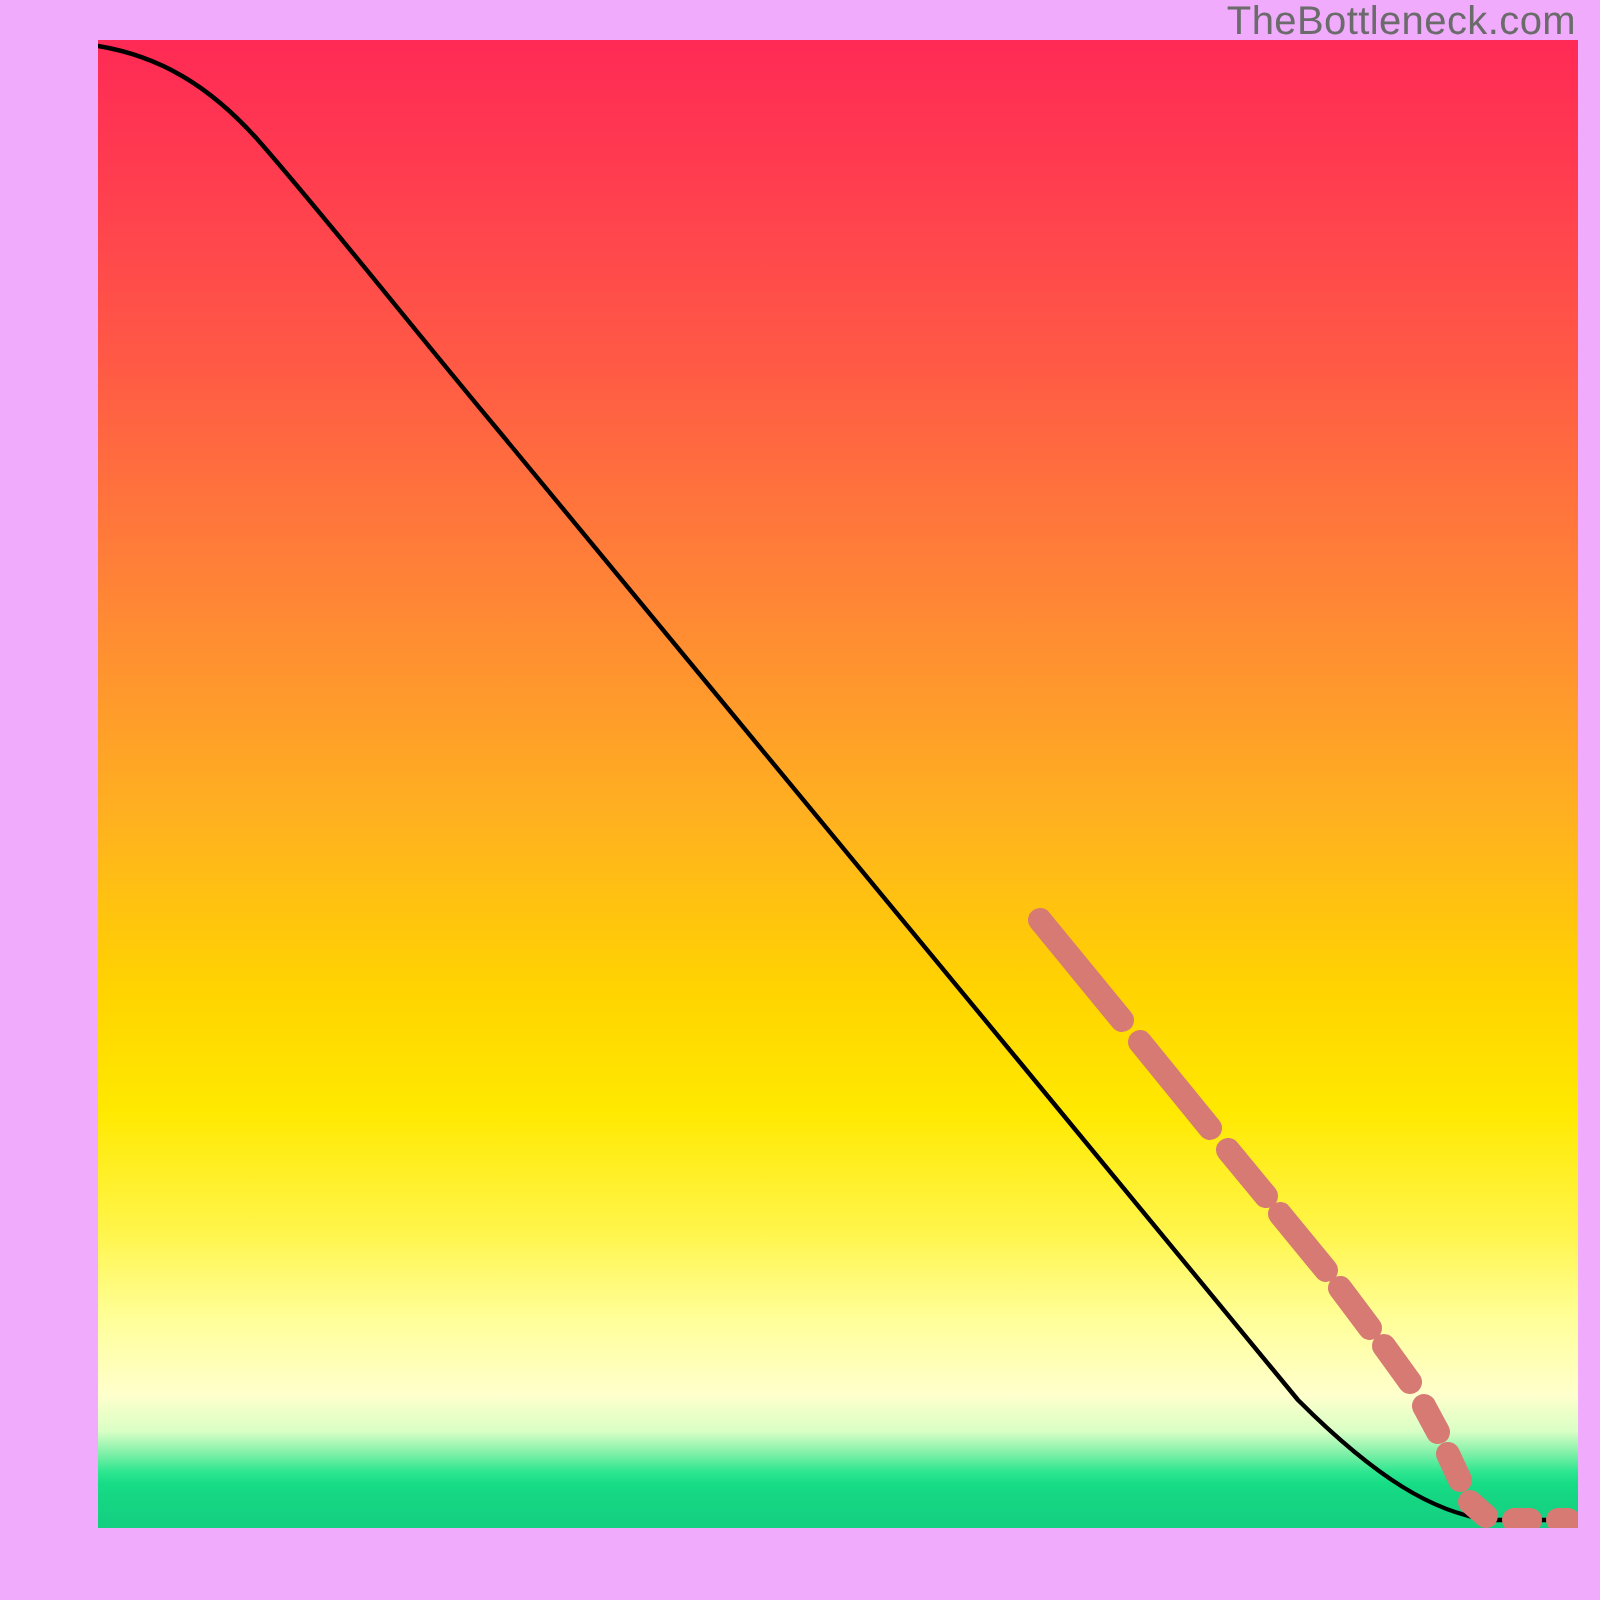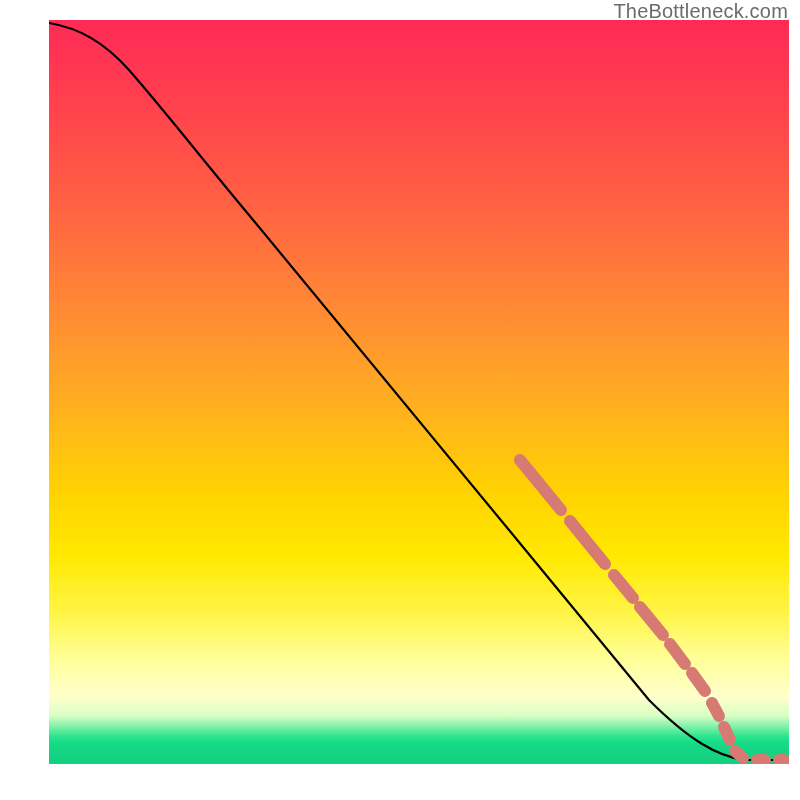--- a/index.html
+++ b/index.html
@@ -8,21 +8,21 @@
     width: 800px;
     height: 800px;
     background: #000;
     overflow: hidden;
     font-family: Arial, Helvetica, sans-serif;
   }
   .stage {
     position: relative;
     width: 800px;
     height: 800px;
-    background: #ffffff;
+    background: #f0abfc;
   }
   .plot {
     position: absolute;
     left: 49px;
     top: 20px;
     width: 740px;
     height: 744px;
     
     background: linear-gradient(
       to bottom,

